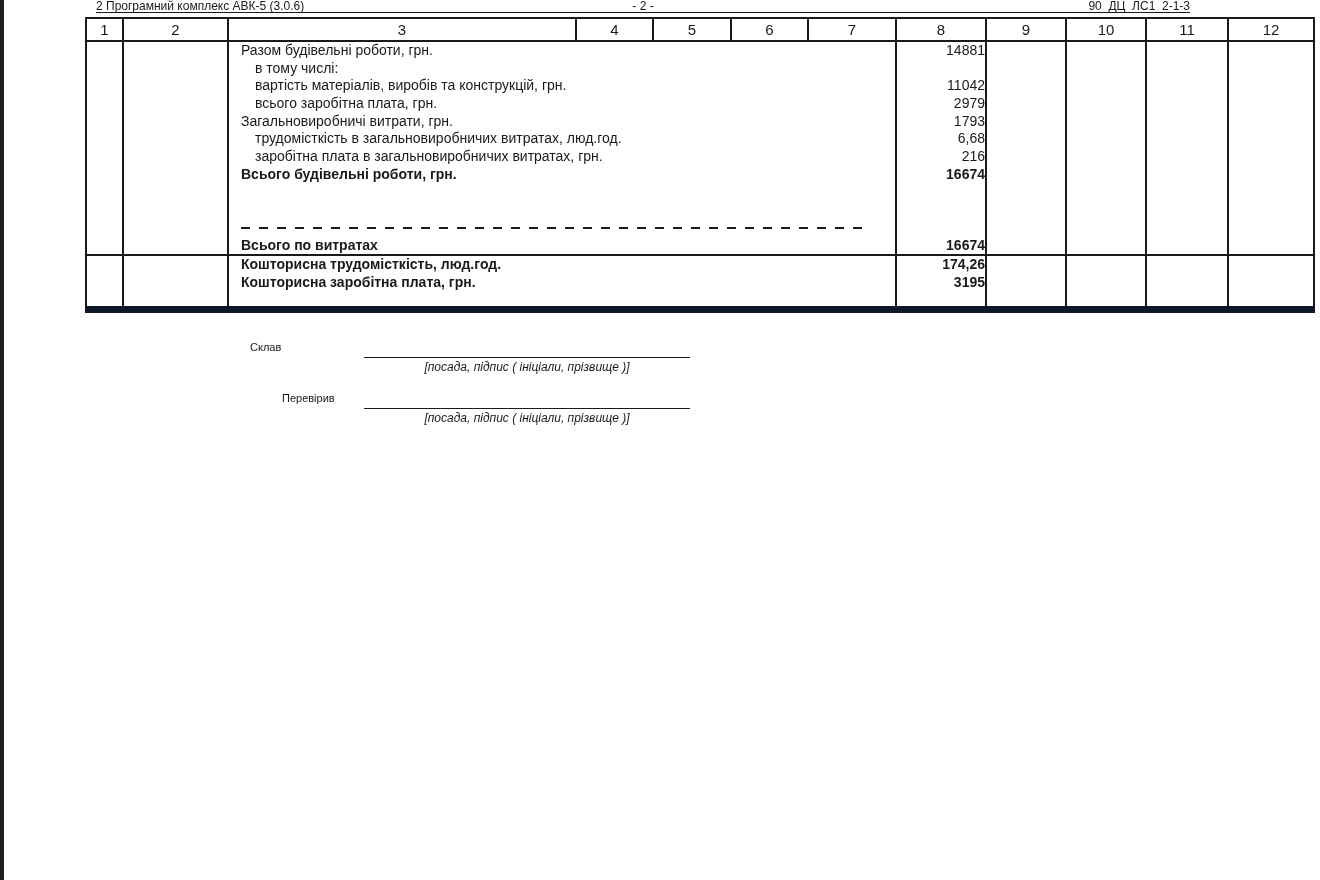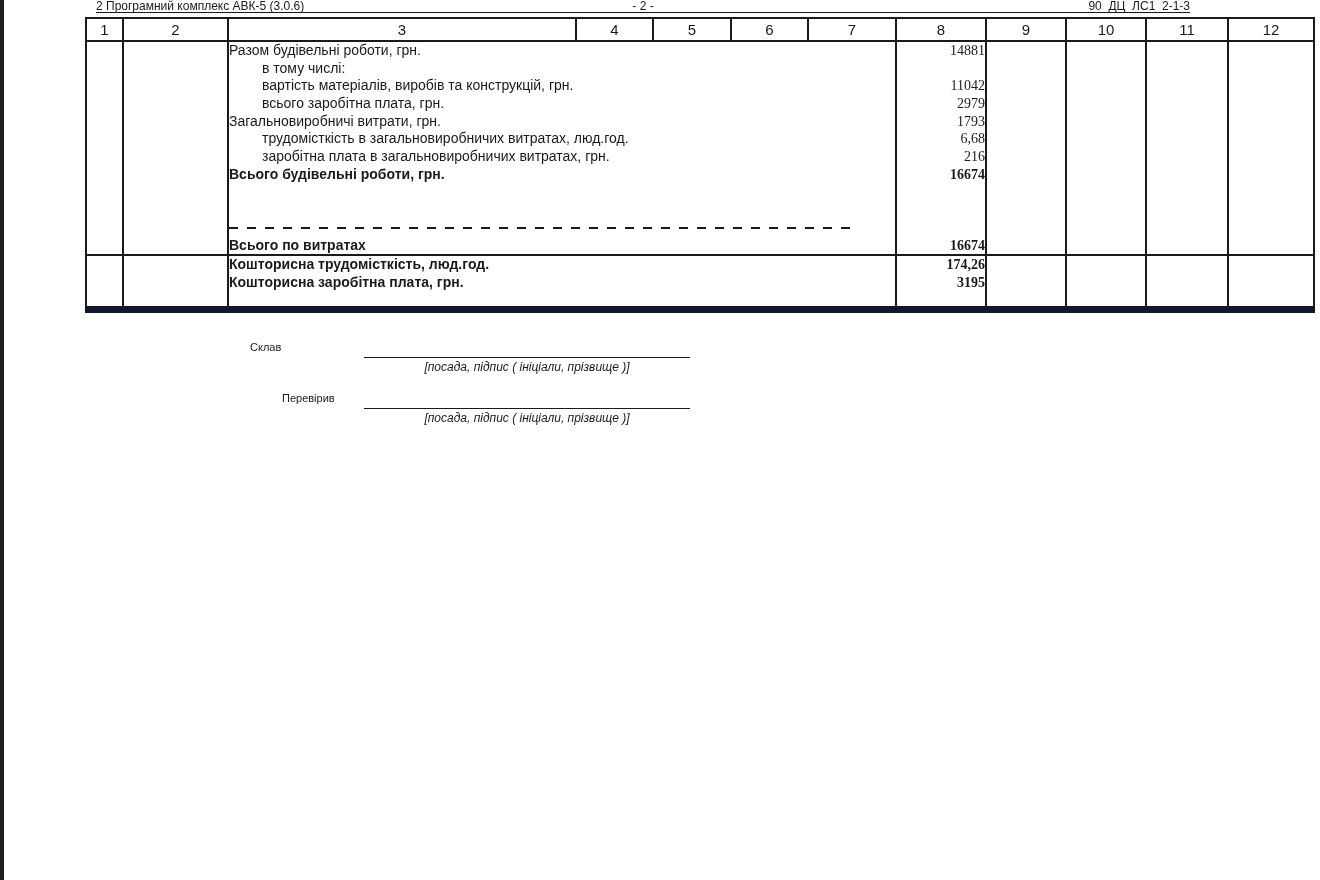--- a/index.html
+++ b/index.html
@@ -16,23 +16,23 @@
   .page-header .rgt { position:relative; z-index:1; background:transparent; }
 
   table.estimate { position:absolute; left:85px; top:17px; width:1228px;
                    border-collapse:collapse; table-layout:fixed; }
   table.estimate td { border:2px solid #1a1a1a; vertical-align:top; padding:0; }
   tr.head td { height:21px; text-align:center; font-size:15px; line-height:21px; }
   tr.body1 td { height:211px; }
   tr.body2 td { height:54px; border-bottom:7px solid #0f172a; }
 
   .content-cell { padding:1px 0 0 8px; }
-  .vals-cell    { padding:1px 3px 0 0;font-family:Liberation Serif, serif; }
-  .line { height:17.7px; line-height:17.7px; font-size:14px; white-space:nowrap; overflow:visible; }
-  .line.ind { padding-left:33px; }
+  .vals-cell    { padding:1px 3px 0 0; }
+  .line { height:17.7px; line-height:17.7px; font-size:14px; white-space:nowrap; overflow:visible;padding-left:12px; }
+  .line.ind { padding-left:26px; }
   .line.b { font-weight:bold; }
   .vals-cell .line { text-align:right; }
   .dash-row { display:flex; align-items:center; }
   .dashes { width:625px; height:2px;
             background:repeating-linear-gradient(90deg,#1a1a1a 0 9px,transparent 9px 18px); }
 
   .sig-label { position:absolute; font-size:11px; }
   .sig-line  { position:absolute; border-bottom:1px solid #1a1a1a; }
   .sig-cap   { position:absolute; font-size:12px; font-style:italic; text-align:center; }
 </style>

